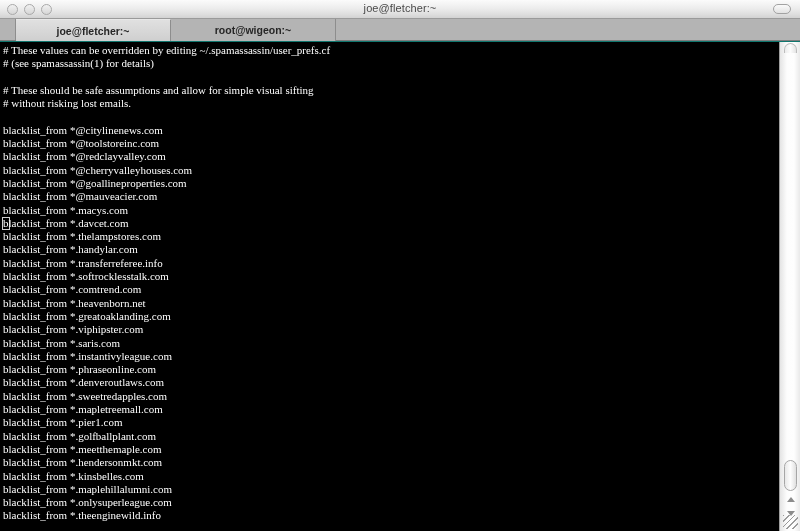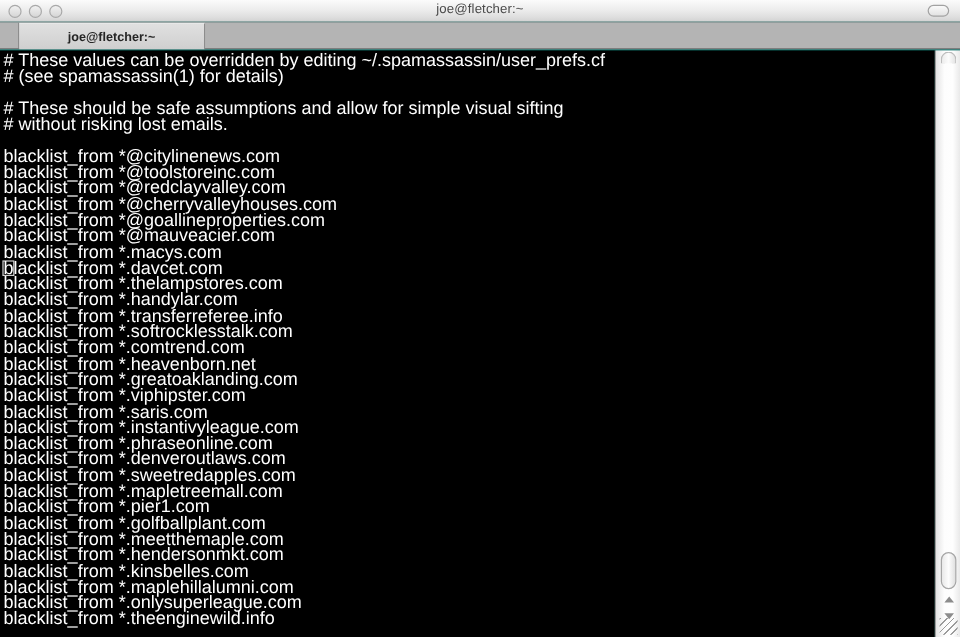--- a/index.html
+++ b/index.html
@@ -128,22 +128,22 @@
     left: 0;
     top: 42px;
     width: 779px;
     height: 489px;
     background: #000000;
     overflow: hidden;
     padding: 2px 0 0 3px;
     box-sizing: border-box;
   }
   #term-lines {
-    font-family: Liberation Sans, sans-serif;
-    font-size: 15px;
+    font-family: Liberation Serif, serif;
+    font-size: 11px;
     line-height: 13.3px;
     color: #ffffff;
     white-space: pre;
   }
   .line {
     height: 13.3px;
     white-space: pre;
     position: relative;
   }
   .cursor-char {
@@ -238,20 +238,21 @@
         <div class="light"></div>
       </div>
       <div id="window-title">joe@fletcher:~</div>
       <div id="titlebar-right-button"></div>
     </div>
   </div>
 
   <div id="tabbar">
     <div id="tab-left-gap"></div>
     <div id="tab-0" class="tab active">joe@fletcher:~</div>
+    <div id="tab-2" class="tab">root@wigeon:~</div>
     <div id="tab-filler"></div>
   </div>
 
   <div id="terminal">
     <div id="term-lines"><div class="line"># These values can be overridden by editing ~/.spamassassin/user_prefs.cf</div><div class="line"># (see spamassassin(1) for details)</div><div class="line"></div><div class="line"># These should be safe assumptions and allow for simple visual sifting</div><div class="line"># without risking lost emails.</div><div class="line"></div><div class="line">blacklist_from *@citylinenews.com</div><div class="line">blacklist_from *@toolstoreinc.com</div><div class="line">blacklist_from *@redclayvalley.com</div><div class="line">blacklist_from *@cherryvalleyhouses.com</div><div class="line">blacklist_from *@goallineproperties.com</div><div class="line">blacklist_from *@mauveacier.com</div><div class="line">blacklist_from *.macys.com</div><div class="line"><span class="cursor-char">b</span>lacklist_from *.davcet.com</div><div class="line">blacklist_from *.thelampstores.com</div><div class="line">blacklist_from *.handylar.com</div><div class="line">blacklist_from *.transferreferee.info</div><div class="line">blacklist_from *.softrocklesstalk.com</div><div class="line">blacklist_from *.comtrend.com</div><div class="line">blacklist_from *.heavenborn.net</div><div class="line">blacklist_from *.greatoaklanding.com</div><div class="line">blacklist_from *.viphipster.com</div><div class="line">blacklist_from *.saris.com</div><div class="line">blacklist_from *.instantivyleague.com</div><div class="line">blacklist_from *.phraseonline.com</div><div class="line">blacklist_from *.denveroutlaws.com</div><div class="line">blacklist_from *.sweetredapples.com</div><div class="line">blacklist_from *.mapletreemall.com</div><div class="line">blacklist_from *.pier1.com</div><div class="line">blacklist_from *.golfballplant.com</div><div class="line">blacklist_from *.meetthemaple.com</div><div class="line">blacklist_from *.hendersonmkt.com</div><div class="line">blacklist_from *.kinsbelles.com</div><div class="line">blacklist_from *.maplehillalumni.com</div><div class="line">blacklist_from *.onlysuperleague.com</div><div class="line">blacklist_from *.theenginewild.info</div></div>
   </div>
 
   <div id="scrollbar">
     <div id="scroll-track">
       <div id="scroll-top-cap"></div>

